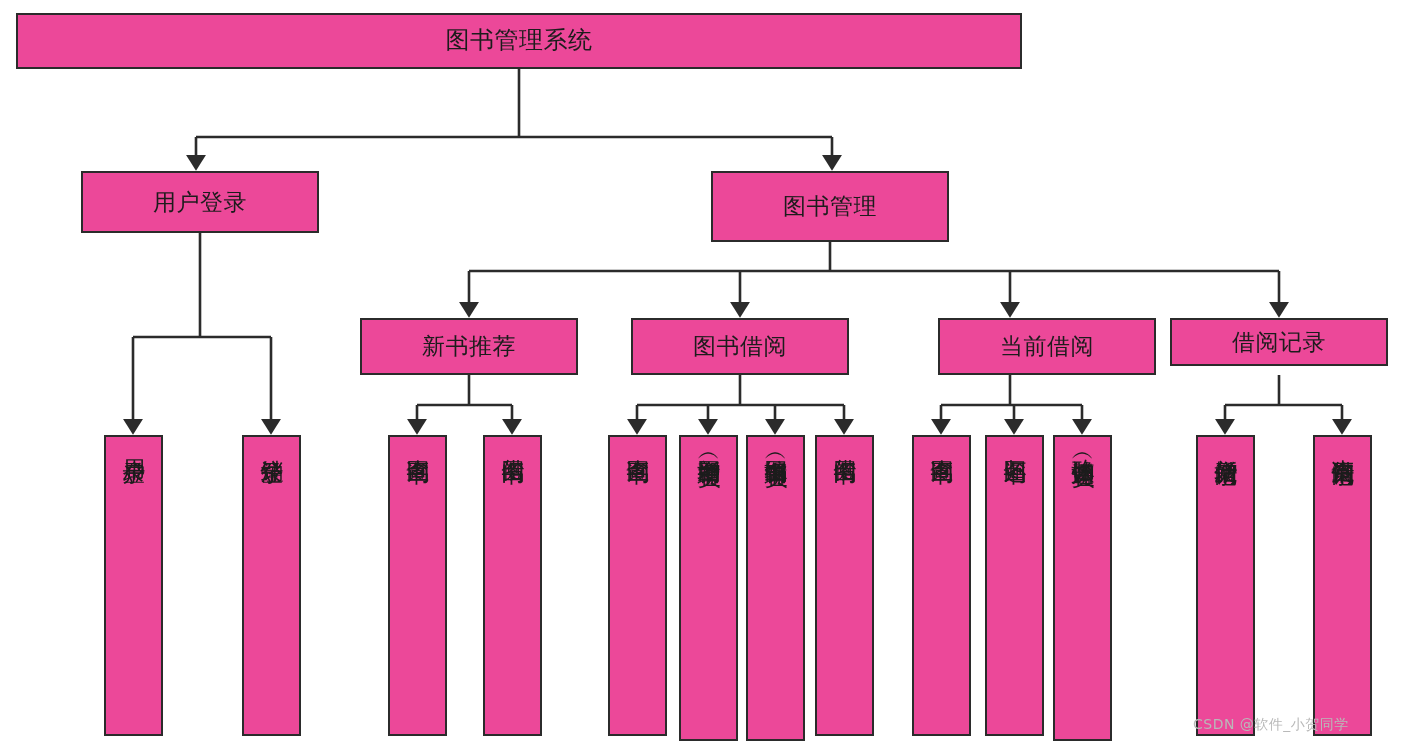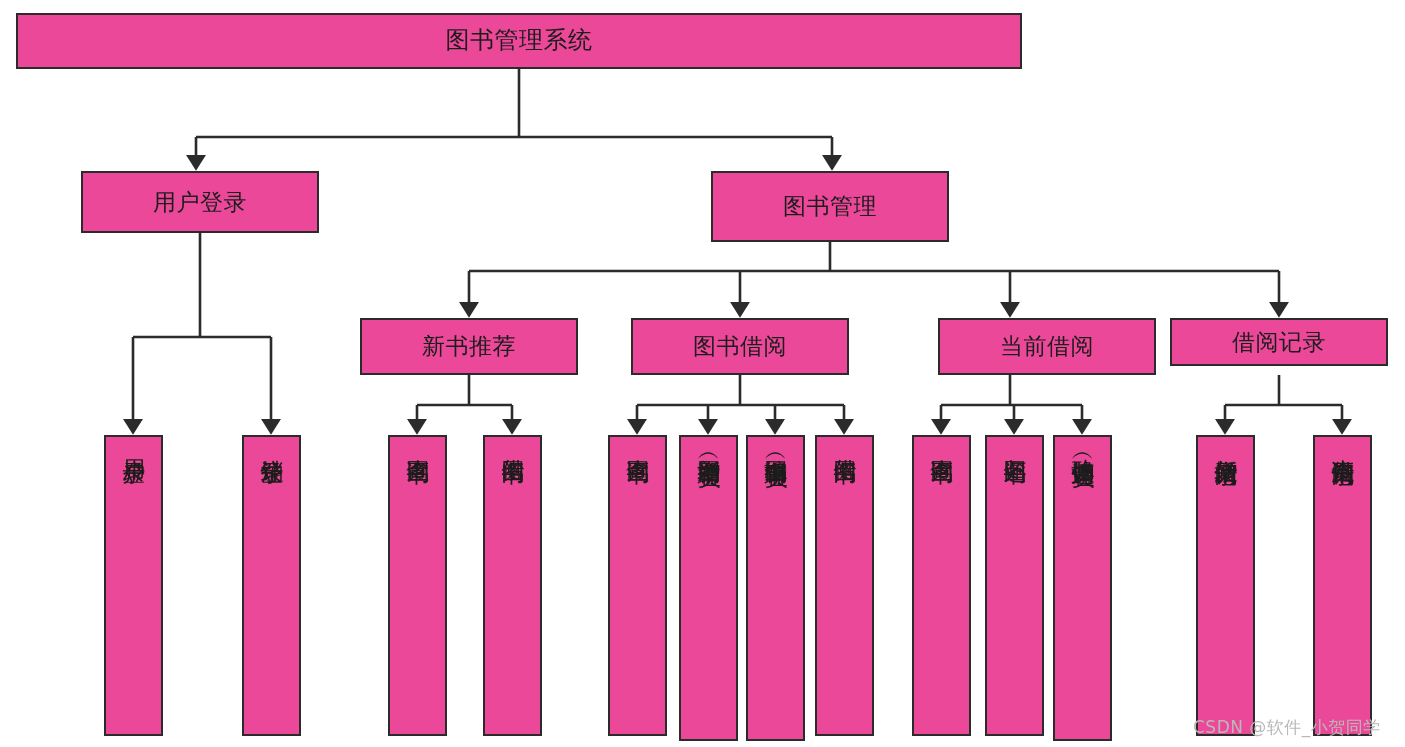--- a/index.html
+++ b/index.html
@@ -60,21 +60,21 @@
     font-size: 23px;
     writing-mode: vertical-rl;
     text-orientation: upright;
     line-height: 1.12;
     letter-spacing: 1px;
     white-space: nowrap;
   }
   .watermark {
     position: absolute;
     color: #b9b9b9;
-    font-size: 17px;
+    font-size: 14px;
     letter-spacing: 0.5px;
     white-space: nowrap;
     user-select: none;
   }
 </style>
 </head>
 <body>
 
 <div id="diagram-root">
 

